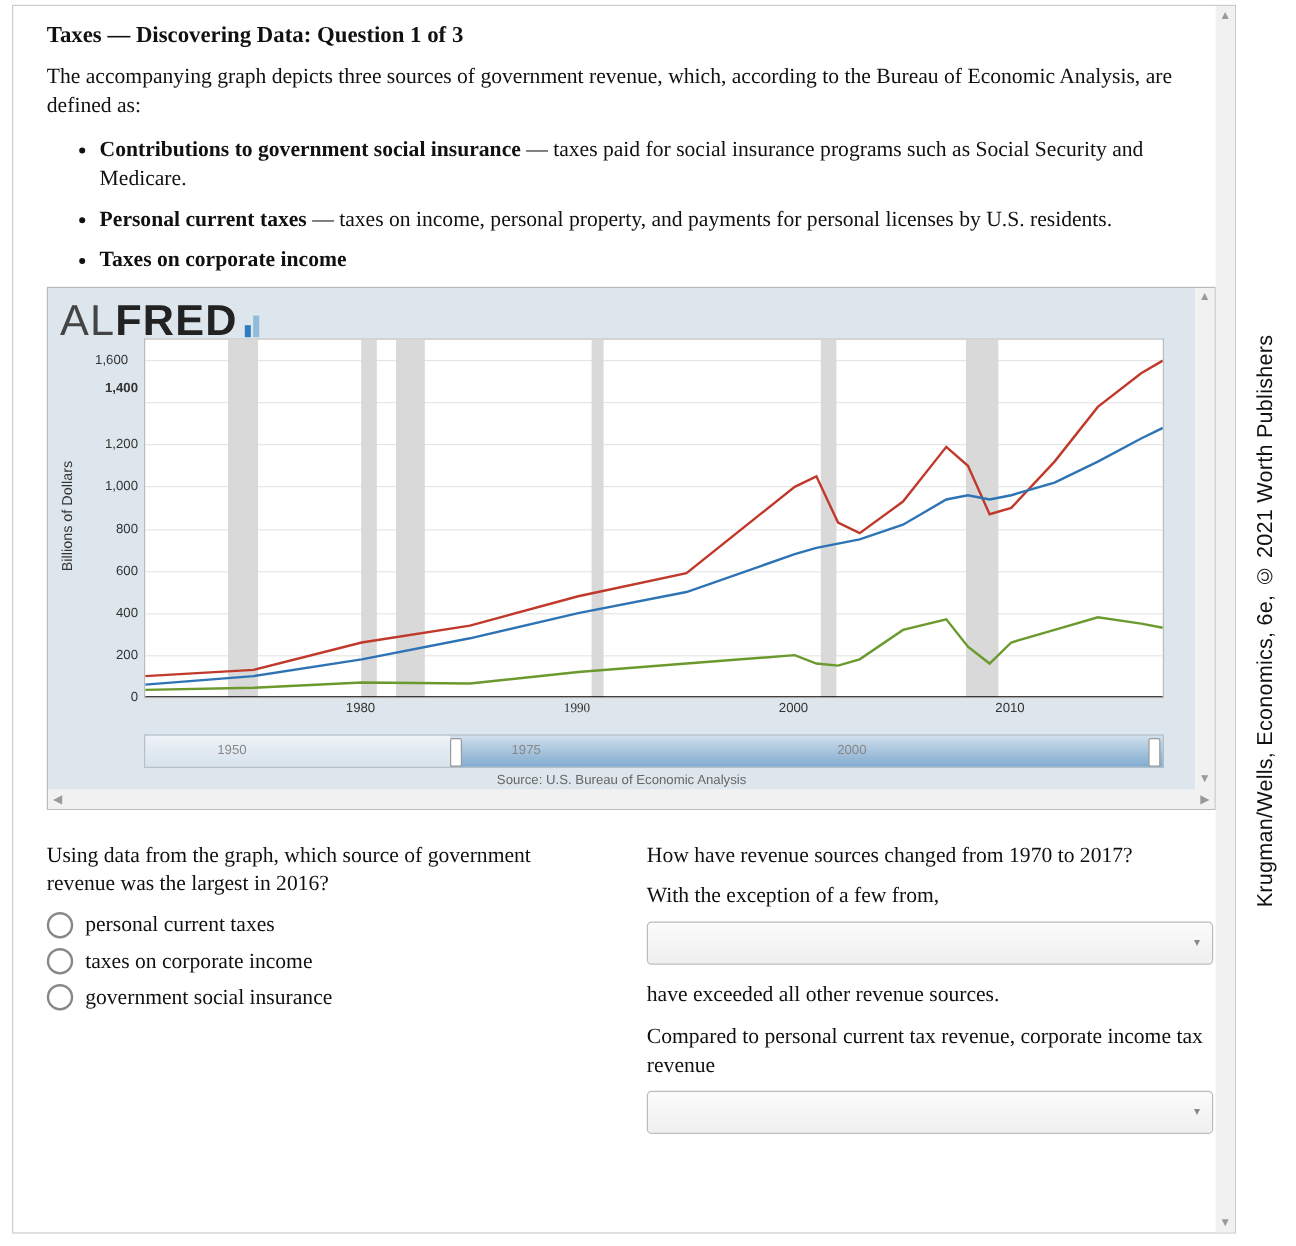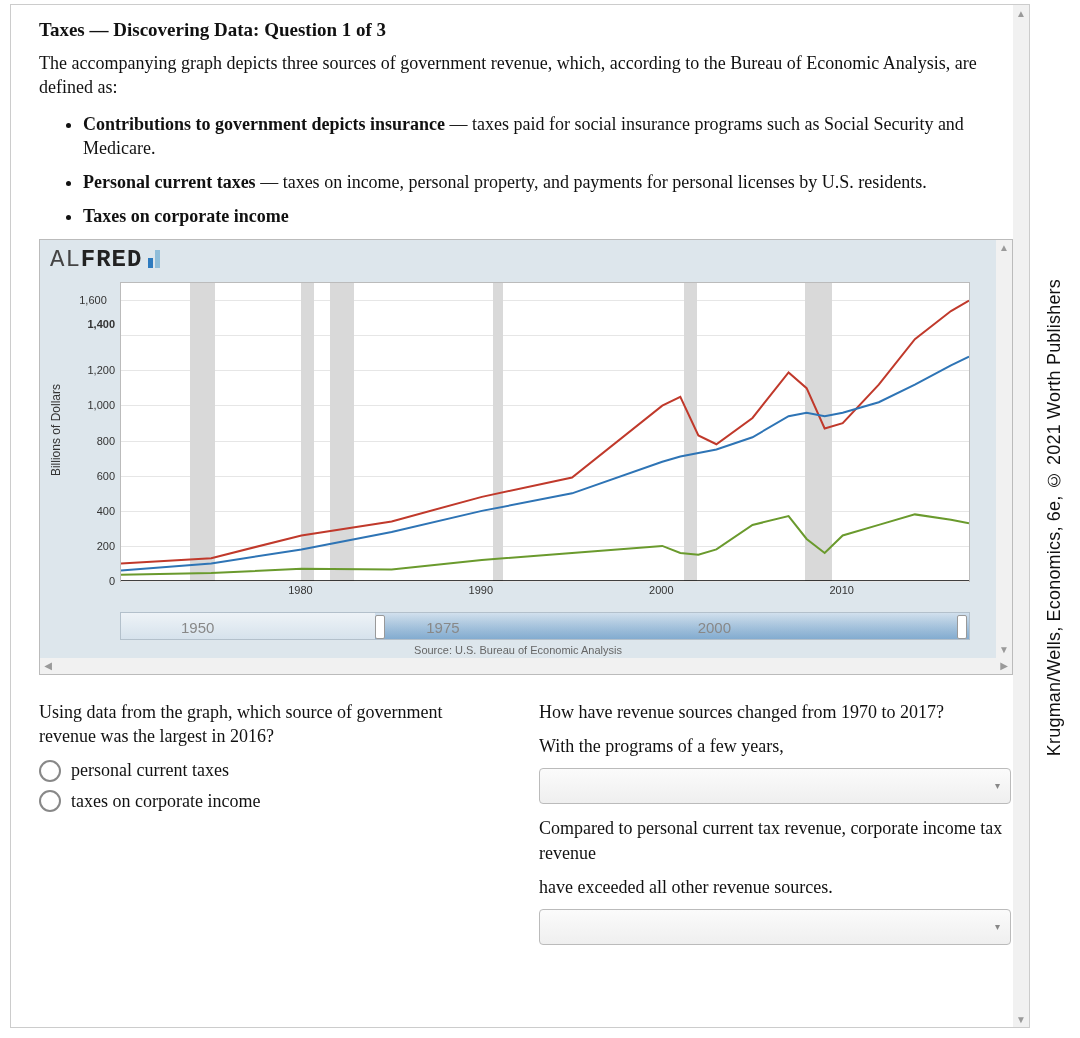--- a/index.html
+++ b/index.html
@@ -16,41 +16,41 @@
 ul.defs li{font-size:18px;line-height:1.35;margin:0 0 10px 0;padding-right:8px}
 ul.defs li b{font-weight:700}
 .chart-outer{position:relative;width:972px;height:434px;border:1px solid #bbb;margin-left:0;background:#fff}
 .chart-vsb{position:absolute;right:0;top:0;width:16px;bottom:16px;background:#f1f1f1}
 .chart-vsb .up{position:absolute;top:0;width:16px;height:16px;display:flex;align-items:center;justify-content:center;font-size:10px;color:#9a9a9a}
 .chart-vsb .down{position:absolute;bottom:0;width:16px;height:16px;display:flex;align-items:center;justify-content:center;font-size:10px;color:#9a9a9a}
 .chart-hsb{position:absolute;left:0;right:0;bottom:0;height:16px;background:#f1f1f1}
 .chart-hsb .left{position:absolute;left:0;width:16px;height:16px;display:flex;align-items:center;justify-content:center;font-size:10px;color:#9a9a9a}
 .chart-hsb .right{position:absolute;right:0;width:16px;height:16px;display:flex;align-items:center;justify-content:center;font-size:10px;color:#9a9a9a}
 .chart-bg{position:absolute;left:0;top:0;right:16px;bottom:16px;background:#dde6ec}
-.logo{font-family:Liberation Mono, monospace;font-size:24px;letter-spacing:1px;color:#444;padding:6px 0 10px 10px}
+.logo{font-family:Liberation Sans, sans-serif;font-size:36px;letter-spacing:1px;color:#444;padding:6px 0 10px 10px}
 .logo b{color:#222}
 .logo .bars{display:inline-block;margin-left:6px;vertical-align:-2px}
 .logo .bars i{display:inline-block;width:5px;margin-right:2px}
 .logo .bars i.b1{height:10px;background:#2e7bbf}
 .logo .bars i.b2{height:18px;background:#8fbdd9}
 .plot{position:absolute;left:80px;top:42px;width:850px;height:300px;background:#fff;border:1px solid #bbb;box-sizing:border-box}
 .ylabel{position:absolute;left:4px;top:50px;width:24px;height:280px;display:flex;align-items:center;justify-content:center}
 .ylabel span{writing-mode:vertical-rl;transform:rotate(180deg);font-family:Arial,Helvetica,sans-serif;font-size:12px;color:#333}
 .ytick{position:absolute;right:100%;width:44px;text-align:right;font-family:Arial,Helvetica,sans-serif;font-size:11px;color:#333;margin-right:6px;transform:translateY(-50%)}
 .gridline{position:absolute;left:0;right:0;border-top:1px solid #e6e6e6}
 .xaxis{position:absolute;left:80px;top:344px;width:850px;height:20px}
 .xtick{position:absolute;font-family:Arial,Helvetica,sans-serif;font-size:11px;color:#333;transform:translateX(-50%)}
 .recession{position:absolute;top:0;bottom:0;background:#d9d9d9}
 svg.lines{position:absolute;left:0;top:0;width:100%;height:100%}
 .brush{position:absolute;left:80px;top:372px;width:850px;height:28px;border:1px solid #b3c0cb;box-sizing:border-box;background:linear-gradient(#eef3f7,#d6e2ec)}
 .brush .area{position:absolute;right:0;bottom:0;width:70%;height:100%;background:linear-gradient(180deg,rgba(96,149,196,.2),rgba(96,149,196,.7))}
 .brush .handle{position:absolute;top:2px;width:8px;height:22px;background:#fff;border:1px solid #999;border-radius:2px}
 .brush .h1{left:30%}
 .brush .h2{right:2px}
-.brush .lbl{position:absolute;top:6px;font-family:Arial,Helvetica,sans-serif;font-size:15px;color:#888}
+.brush .lbl{position:absolute;top:6px;font-family:Arial,Helvetica,sans-serif;font-size:11px;color:#888}
 .source{position:absolute;left:0;right:0;top:404px;text-align:center;font-family:Arial,Helvetica,sans-serif;font-size:11px;color:#666}
 .questions{display:flex;margin-top:25px;gap:40px}
 .qcol{flex:1;font-size:18px;line-height:1.35}
 .qcol p{margin:0 0 10px 0}
 .radio-row{display:flex;align-items:center;gap:10px;margin:6px 0}
 .radio{width:18px;height:18px;border:2px solid #888;border-radius:50%;flex:0 0 18px}
 .select{width:470px;height:34px;border:1px solid #bbb;border-radius:4px;background:linear-gradient(#fbfbfb,#efefef);position:relative;margin:6px 0 12px 0}
 .select .caret{position:absolute;right:10px;top:50%;transform:translateY(-50%);color:#888;font-size:10px}
 </style>
 </head>
@@ -59,21 +59,21 @@
 <div class="page">
   <div class="content">
     <div class="scrollbar">
       <div class="scroll-up">▲</div>
       <div class="scroll-down">▼</div>
     </div>
 
     <h1>Taxes — Discovering Data: Question 1 of 3</h1>
     <p class="intro">The accompanying graph depicts three sources of government revenue, which, according to the Bureau of Economic Analysis, are defined as:</p>
     <ul class="defs">
-      <li><b>Contributions to government depicts insurance</b><span> — taxes paid for social insurance programs such as Social Security and Medicare.</span></li>
+      <li><b>Contributions to government social insurance</b><span> — taxes paid for social insurance programs such as Social Security and Medicare.</span></li>
       <li><b>Personal current taxes</b><span> — taxes on income, personal property, and payments for personal licenses by U.S. residents.</span></li>
       <li><b>Taxes on corporate income</b><span></span></li>
     </ul>
 
     <div class="chart-outer">
       <div class="chart-bg">
         <div class="logo">
           <span>AL</span><b>FRED</b><span class="bars"><i class="b1"></i><i class="b2"></i></span>
         </div>
         <div class="ylabel">
@@ -107,21 +107,21 @@
             <div class="recession" style="left: 683.813px; width: 27.0638px;"></div>
             <svg class="lines" viewBox="0 0 848 298" preserveAspectRatio="none">
               <line x1="0" x2="848" y1="298" y2="298" stroke="#000" stroke-width="1.5"></line>
               <polyline points="0,280.47058823529414 90.2127659574468,275.21176470588233 180.4255319148936,252.42352941176472 270.63829787234044,238.4 360.8510638297872,213.85882352941178 451.06382978723406,194.57647058823528 541.2765957446809,122.70588235294116 559.3191489361702,113.94117647058823 577.3617021276596,152.50588235294117 595.404255319149,161.27058823529413 631.4893617021277,134.9764705882353 667.5744680851064,89.4 685.6170212765957,105.17647058823528 703.6595744680851,145.49411764705883 721.7021276595744,140.23529411764704 757.7872340425531,101.67058823529413 793.8723404255319,56.09411764705882 829.9574468085107,28.047058823529426 848,17.529411764705912" fill="none" stroke="#c0392b" stroke-width="2"></polyline>
               <polyline points="0,287.4823529411765 90.2127659574468,280.47058823529414 180.4255319148936,266.4470588235294 270.63829787234044,248.91764705882355 360.8510638297872,227.88235294117646 451.06382978723406,210.35294117647058 541.2765957446809,178.8 559.3191489361702,173.54117647058823 577.3617021276596,170.03529411764708 595.404255319149,166.52941176470588 631.4893617021277,154.25882352941176 667.5744680851064,133.2235294117647 685.6170212765957,129.71764705882353 703.6595744680851,133.2235294117647 721.7021276595744,129.71764705882353 757.7872340425531,119.20000000000002 793.8723404255319,101.67058823529413 829.9574468085107,82.38823529411766 848,73.62352941176471" fill="none" stroke="#2e74b5" stroke-width="2"></polyline>
               <polyline points="0,291.86470588235295 90.2127659574468,290.11176470588236 180.4255319148936,285.7294117647059 270.63829787234044,286.6058823529412 360.8510638297872,276.9647058823529 451.06382978723406,269.9529411764706 541.2765957446809,262.94117647058823 559.3191489361702,269.9529411764706 577.3617021276596,271.70588235294116 595.404255319149,266.4470588235294 631.4893617021277,241.90588235294118 667.5744680851064,233.14117647058822 685.6170212765957,255.9294117647059 703.6595744680851,269.9529411764706 721.7021276595744,252.42352941176472 757.7872340425531,241.90588235294118 793.8723404255319,231.38823529411764 829.9574468085107,236.64705882352942 848,240.1529411764706" fill="none" stroke="#6a9a2d" stroke-width="2"></polyline>
             </svg>
           </div>
         <div class="xaxis" id="xaxis">
             <div class="xtick" style="left: 180.426px;">1980</div>
-            <div class="xtick" style="left: 360.851px;">1990</div>
+            <div class="xtick" style="left: 360.851px; font-family: Liberation Serif, serif;">1990</div>
             <div class="xtick" style="left: 541.277px;">2000</div>
             <div class="xtick" style="left: 721.702px;">2010</div>
           </div>
         <div class="brush">
           <div class="area"></div>
           <div class="handle h1"></div>
           <div class="handle h2"></div>
           <span class="lbl" style="left:60px">1950</span>
           <span class="lbl" style="left:36%">1975</span>
           <span class="lbl" style="left:68%">2000</span>
@@ -142,29 +142,33 @@
       <div class="qcol">
         <p>Using data from the graph, which source of government revenue was the largest in 2016?</p>
         <div class="radio-row">
             <span class="radio"></span>
             <span>personal current taxes</span>
           </div>
         <div class="radio-row">
             <span class="radio"></span>
             <span>taxes on corporate income</span>
           </div>
+        <div class="radio-row">
+            <span class="radio"></span>
+            <span>government social insurance</span>
+          </div>
       </div>
       <div class="qcol">
         <p>How have revenue sources changed from 1970 to 2017?</p>
-        <p>With the programs of a few years,</p>
+        <p>With the exception of a few from,</p>
         <div class="select">
             <span class="caret">▾</span>
           </div>
+        <p>have exceeded all other revenue sources.</p>
         <p>Compared to personal current tax revenue, corporate income tax revenue</p>
-        <p>have exceeded all other revenue sources.</p>
         <div class="select">
             <span class="caret">▾</span>
           </div>
       </div>
     </div>
   </div>
 
   <div class="side-credit">
       <span>Krugman/Wells, Economics, 6e, © 2021 Worth Publishers</span>
     </div>

